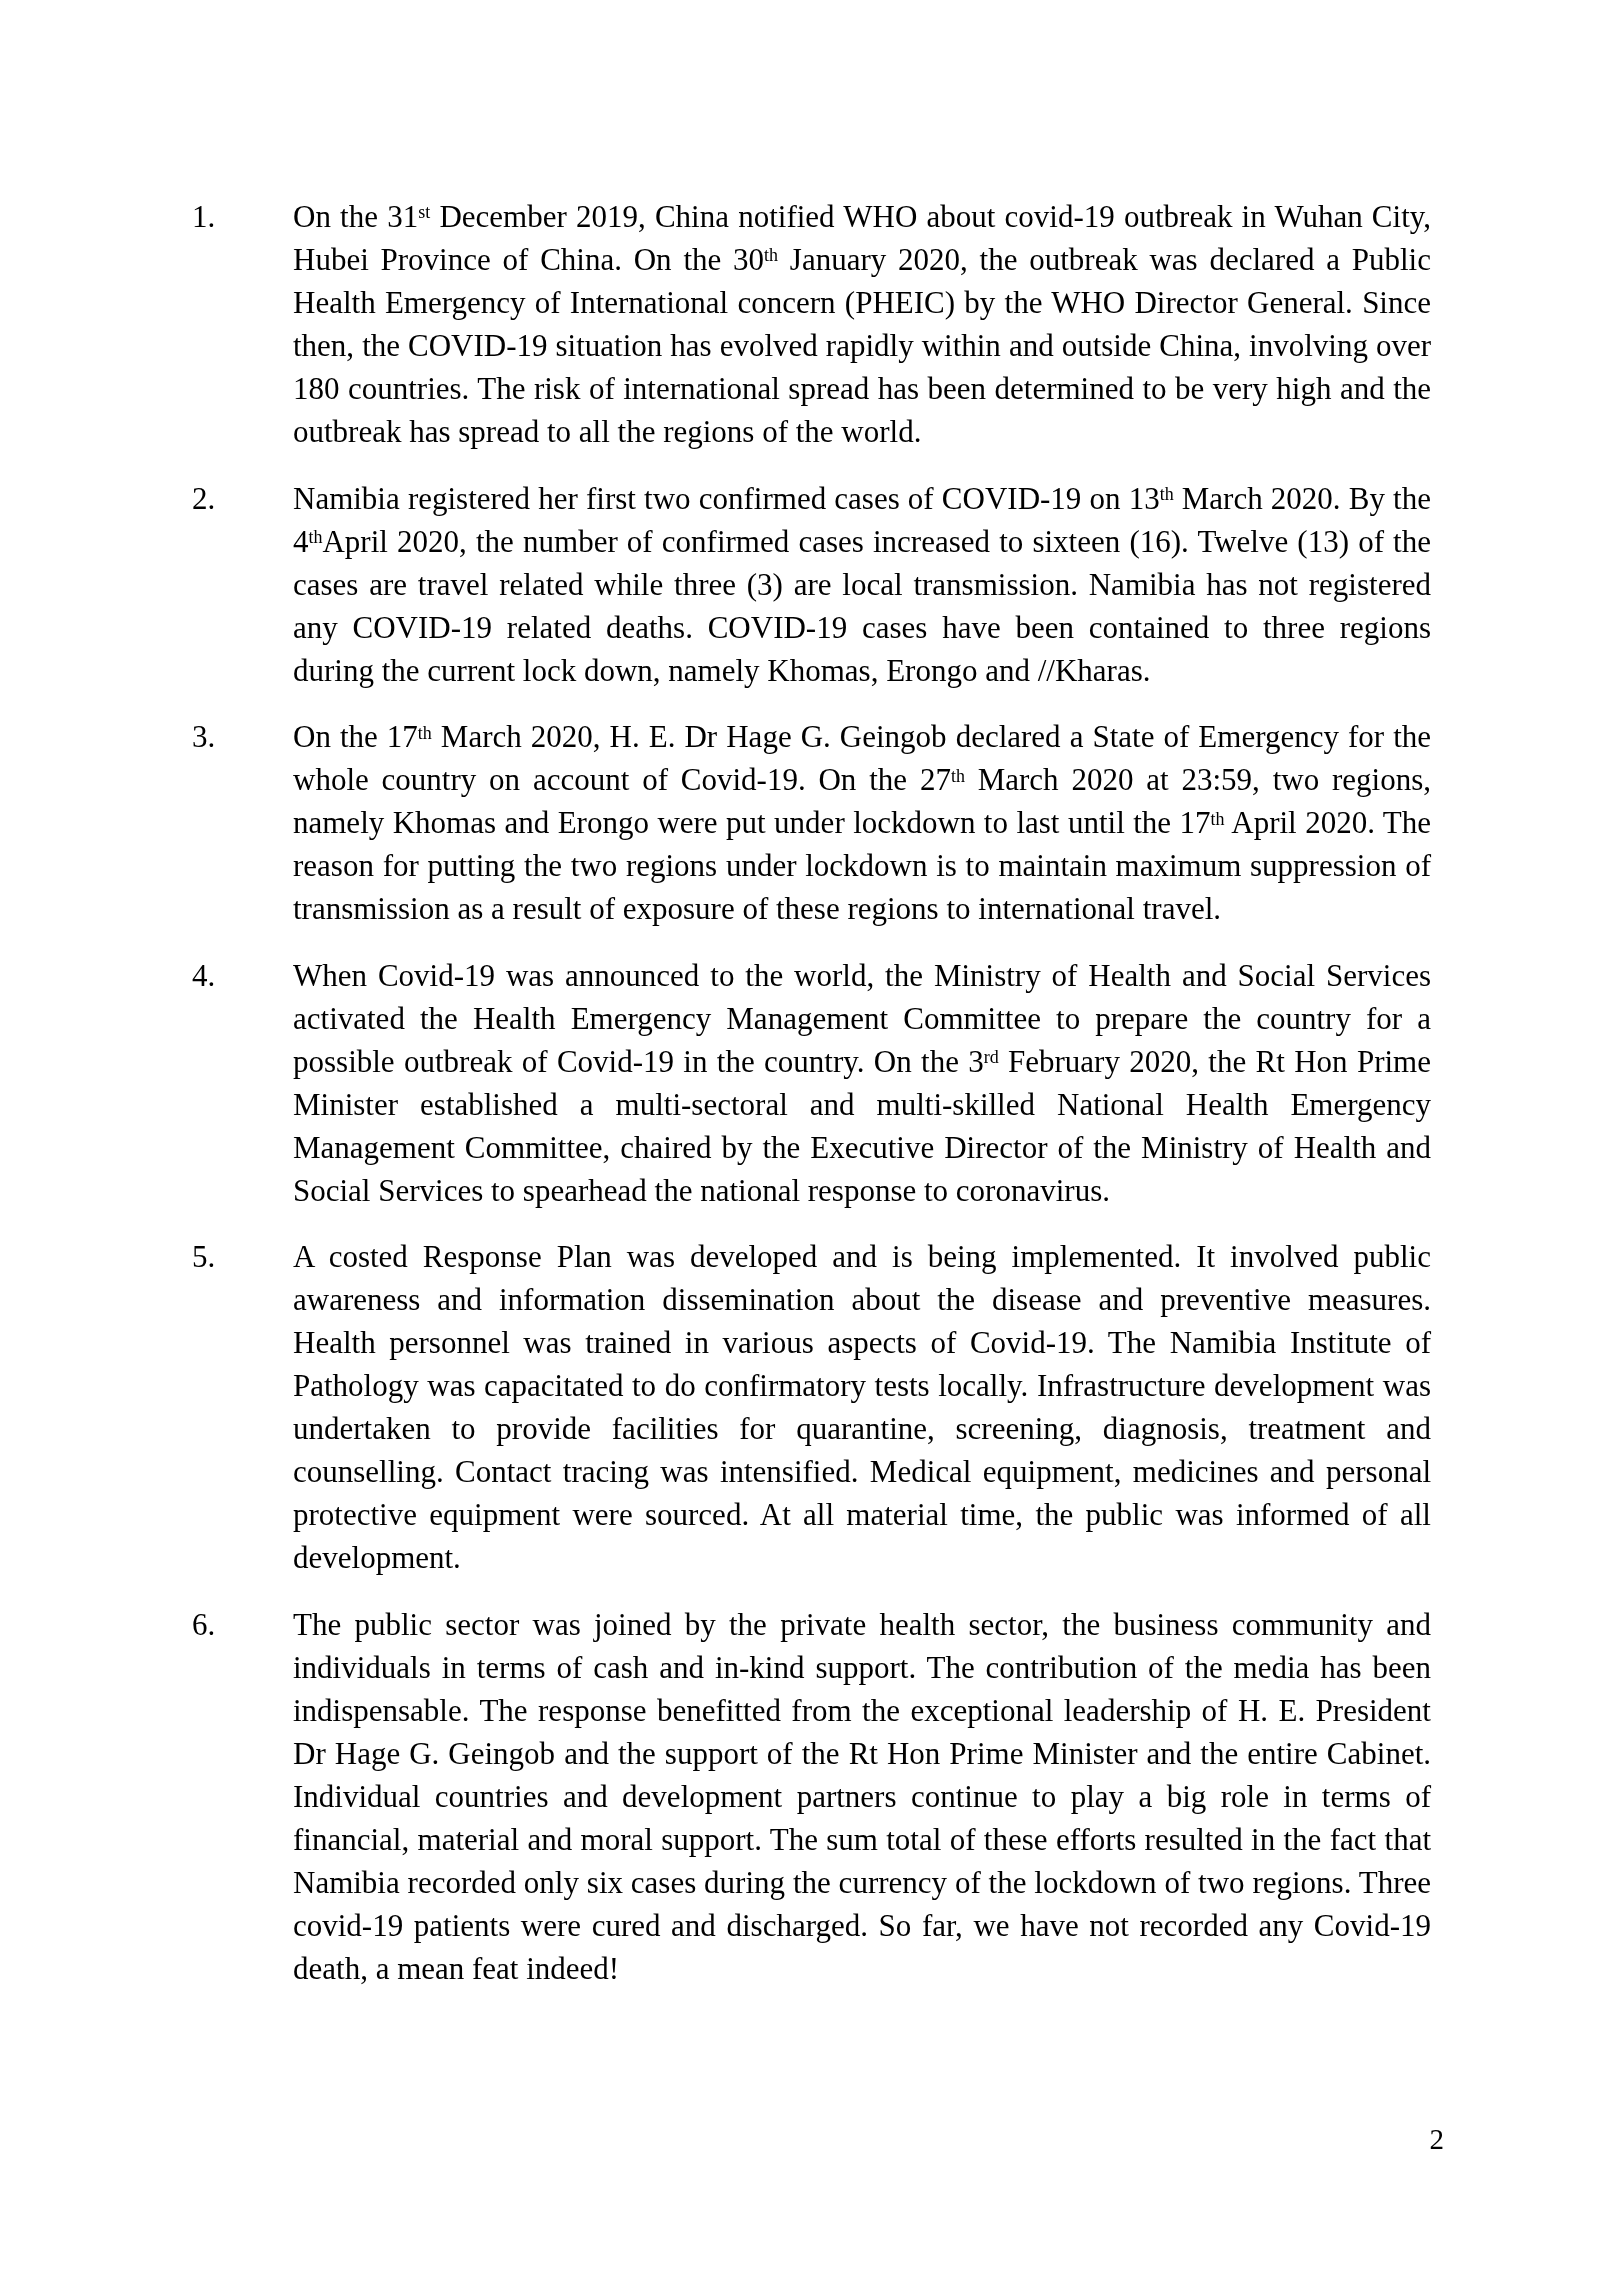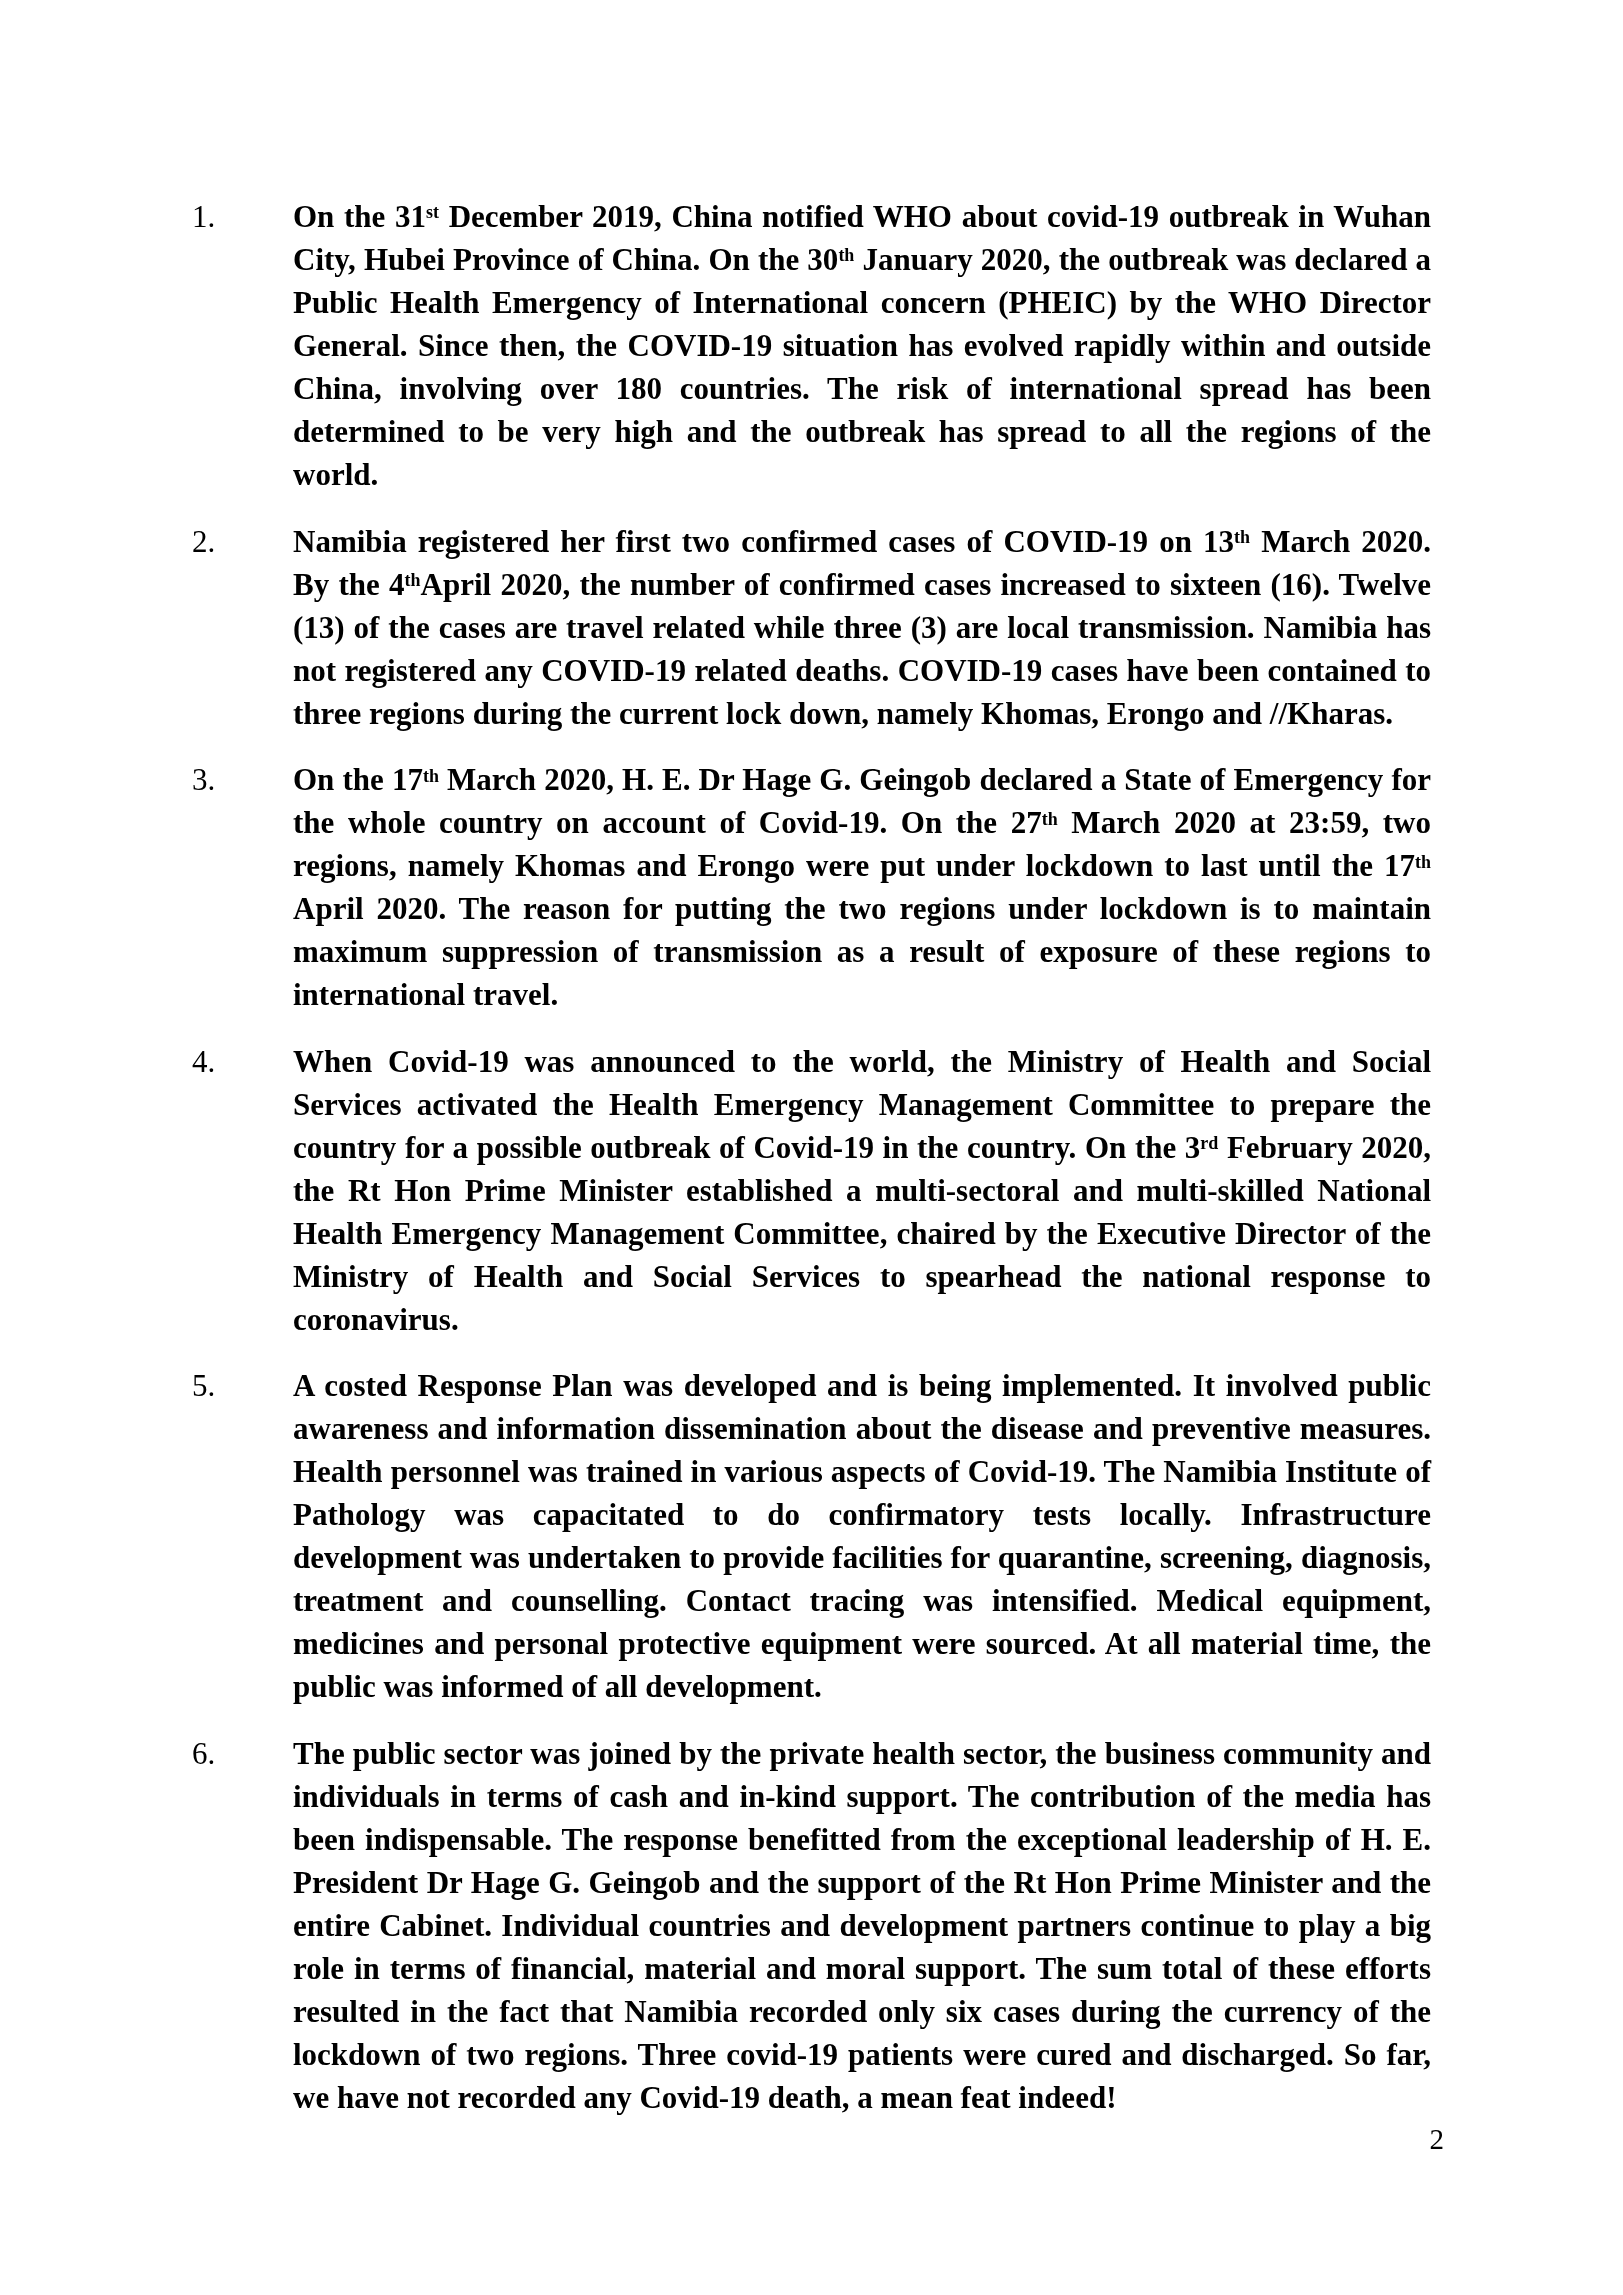--- a/index.html
+++ b/index.html
@@ -32,21 +32,20 @@
     font-size: 31px;
     line-height: 43px;
   }
   .para-num {
     width: 101px;
     flex-shrink: 0;
   }
   .para-text {
     flex: 1;
     text-align: justify;
-    font-weight: bold;
   }
   sup.ord {
     font-size: 58%;
     line-height: 0;
     vertical-align: baseline;
     position: relative;
     top: -0.48em;
   }
   .page-number {
     position: absolute;

